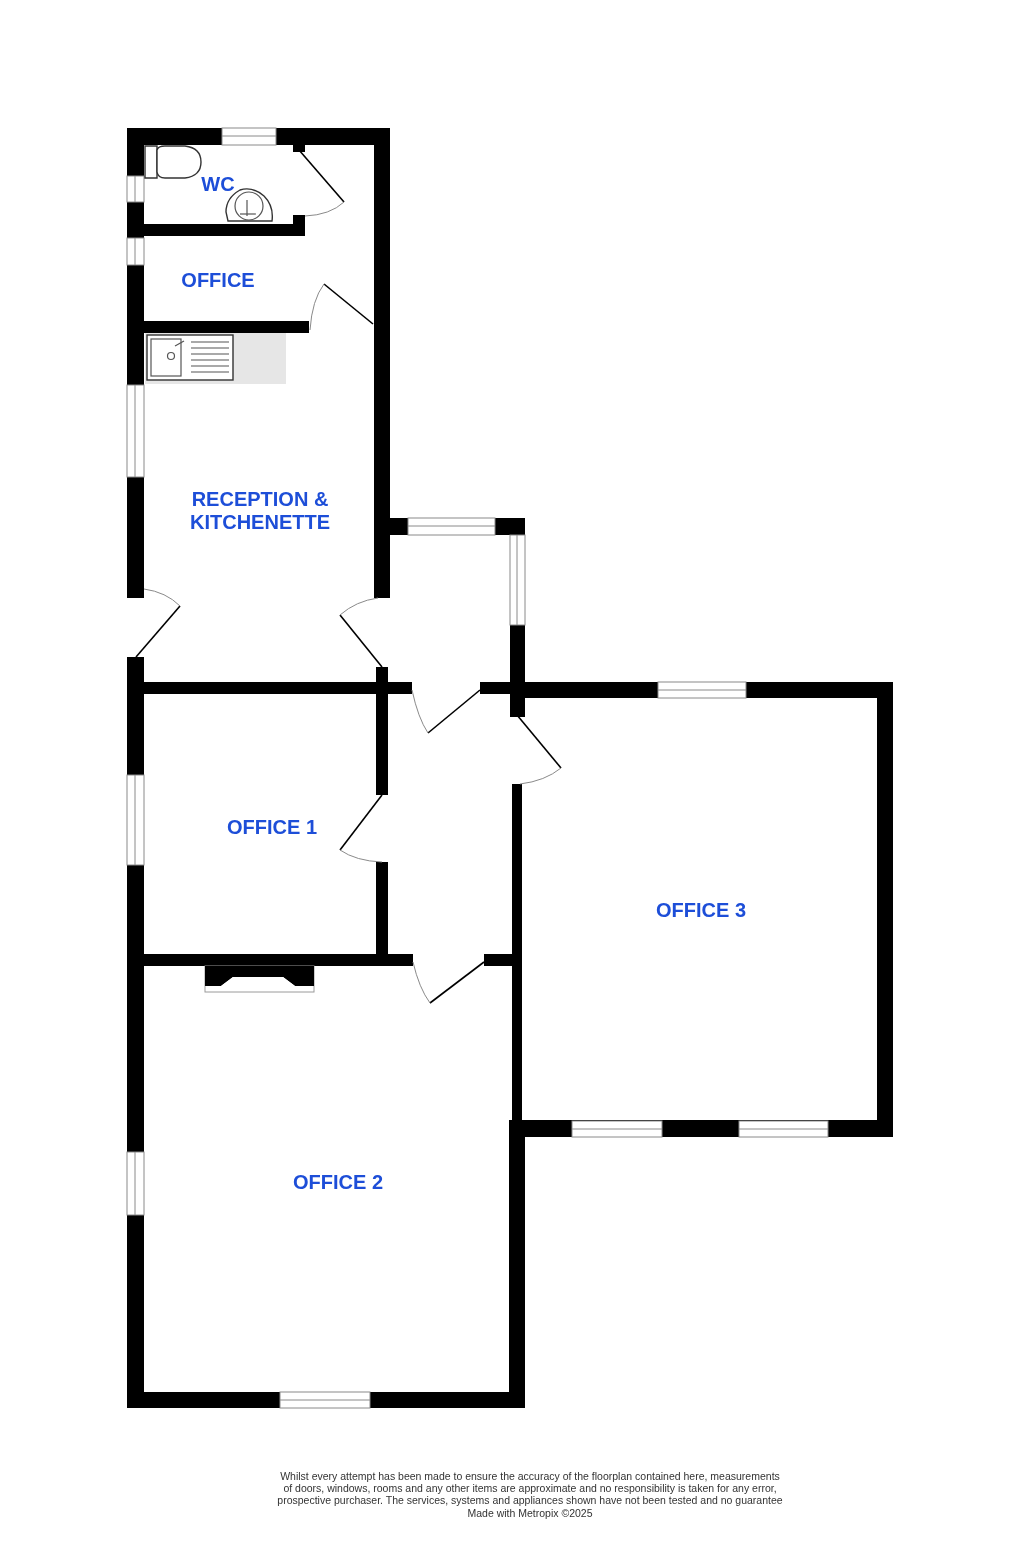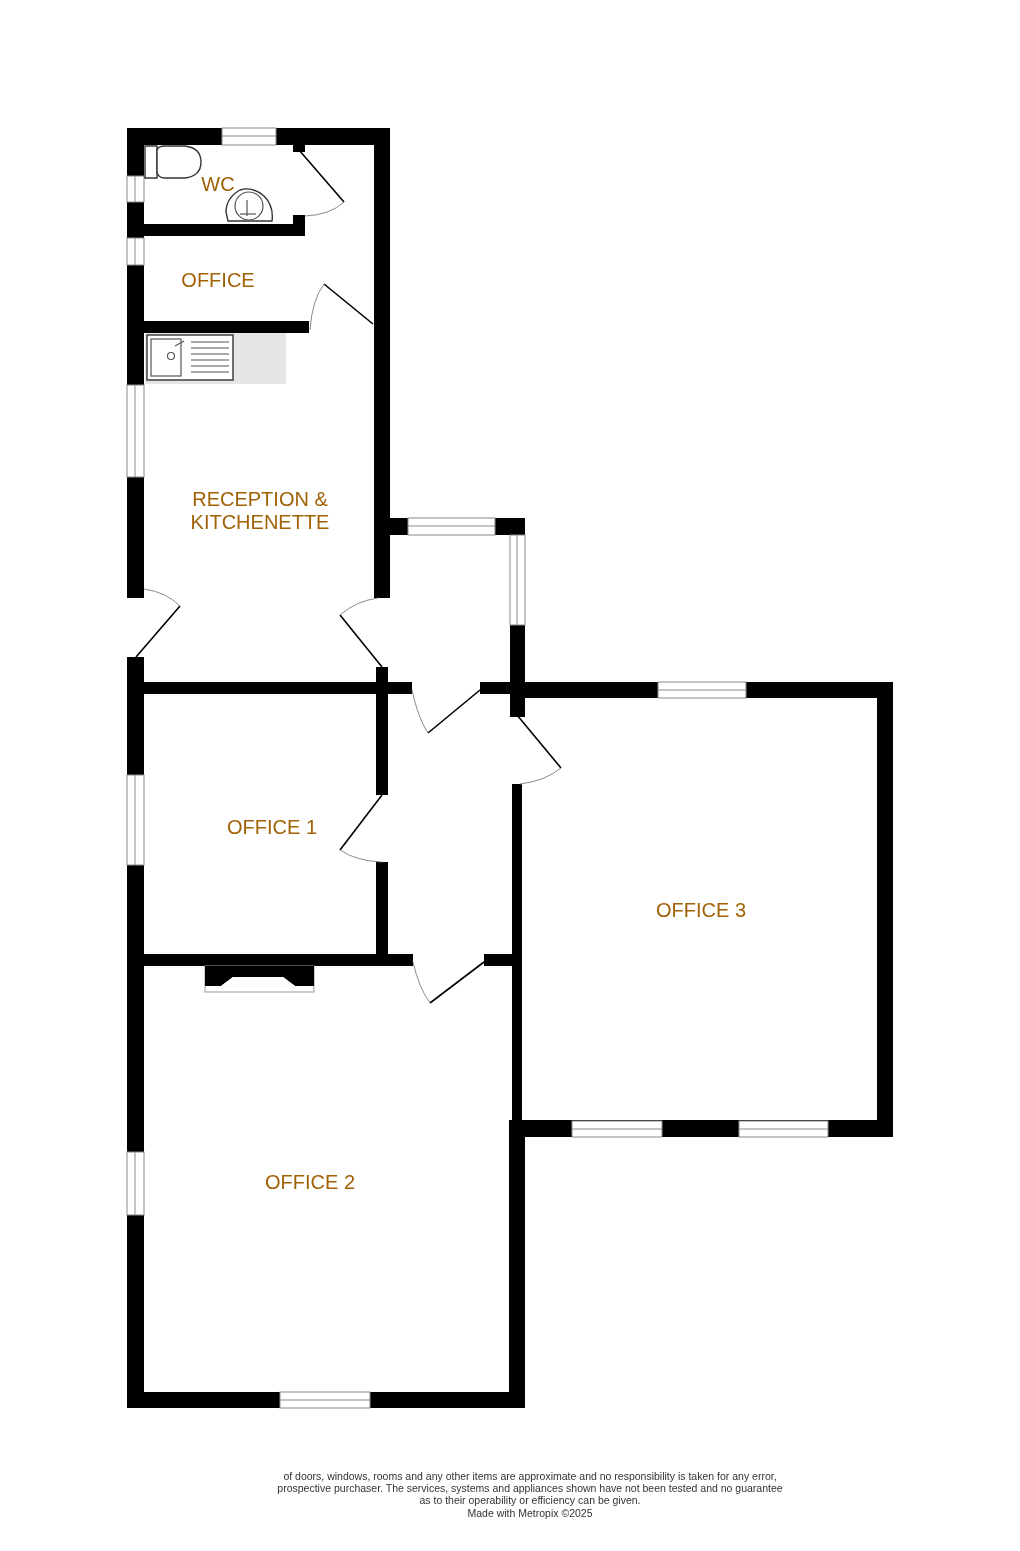--- a/index.html
+++ b/index.html
@@ -8,21 +8,21 @@
   #plan { position: absolute; left: 0; top: 0; width: 1020px; height: 1551px; }
   .wall { fill: #000000; }
   .win-frame { fill: #ffffff; stroke: #8a8a8a; stroke-width: 1; }
   .win-line { stroke: #8a8a8a; stroke-width: 1; }
   .door-leaf { stroke: #000000; stroke-width: 1.6; fill: none; }
   .door-arc { stroke: #8a8a8a; stroke-width: 1; fill: none; }
   .fixture { fill: #ffffff; stroke: #333333; stroke-width: 1.4; }
   .fixture-thin { fill: none; stroke: #555555; stroke-width: 1.2; }
   .counter { fill: #e6e6e6; }
   .room-label {
-    position: absolute; font-weight: normal; font-size: 20px; color: #a16207;
+    position: absolute; font-weight: bold; font-size: 20px; color: #1d4ed8;
     text-align: center; line-height: 23px; white-space: nowrap;
     transform: translateX(-50%);
   }
   .disclaimer {
     position: absolute; left: 200px; width: 660px; top: 1470px;
     text-align: center; font-size: 10.5px; line-height: 12.2px; color: #333333;
   }
   .disclaimer div { white-space: nowrap; }
 </style>
 </head>
@@ -216,21 +216,21 @@
   </g>
 </svg>
 
 <div class="room-label" style="left:218px; top:173px;">WC</div>
 <div class="room-label" style="left:218px; top:269px;">OFFICE</div>
 <div class="room-label" style="left:260px; top:488px;">
   <div>RECEPTION &amp;</div>
   <div>KITCHENETTE</div>
 </div>
 <div class="room-label" style="left:272px; top:816px;">OFFICE 1</div>
-<div class="room-label" style="left:310px; top:1171px;text-align:center;">OFFICE 2</div>
+<div class="room-label" style="left:338px; top:1171px;text-align:center;">OFFICE 2</div>
 <div class="room-label" style="left:701px; top:899px;">OFFICE 3</div>
 
 <div class="disclaimer">
+  <div>Whilst every attempt has been made to ensure the accuracy of the floorplan contained here, measurements</div>
   <div>of doors, windows, rooms and any other items are approximate and no responsibility is taken for any error,</div>
   <div>prospective purchaser. The services, systems and appliances shown have not been tested and no guarantee</div>
-  <div>as to their operability or efficiency can be given.</div>
   <div>Made with Metropix ©2025</div>
 </div>
 
 </body></html>

